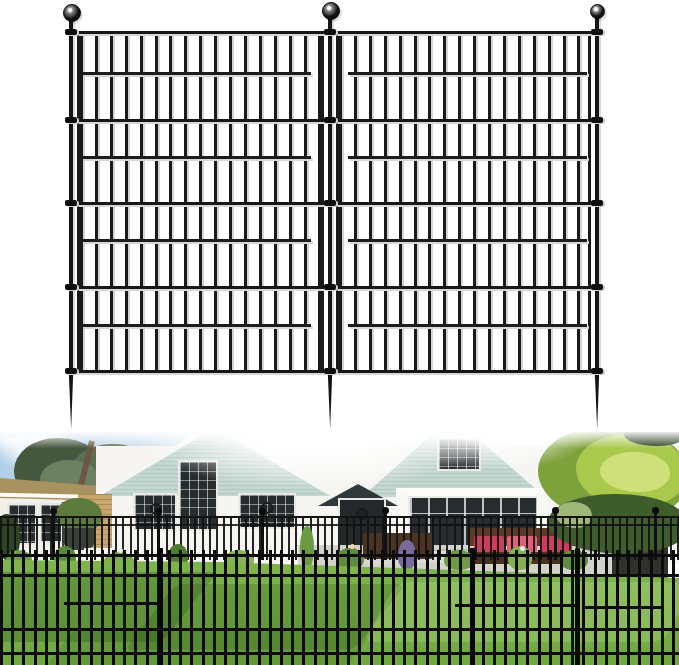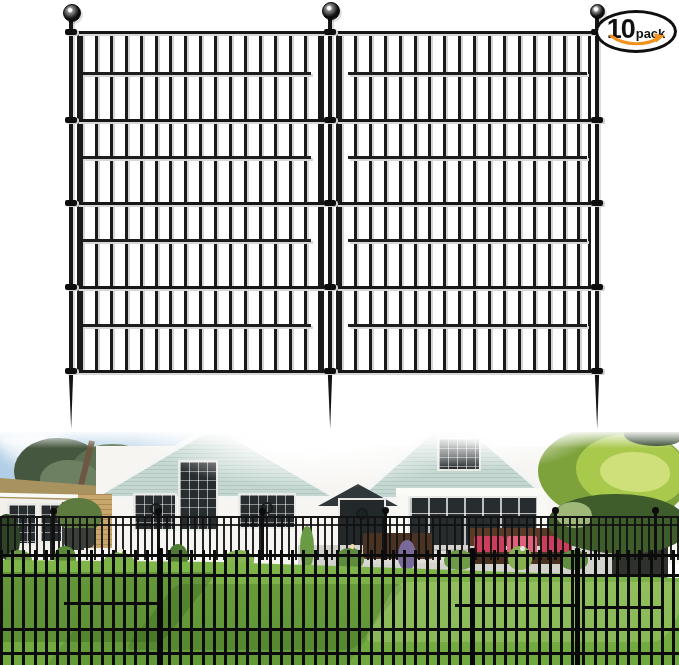--- a/index.html
+++ b/index.html
@@ -122,29 +122,20 @@
     <div class="knob" style="left:591px;top:117px;"></div>
     <div class="knob" style="left:591px;top:200px;"></div>
     <div class="knob" style="left:591px;top:284px;"></div>
     <div class="knob" style="left:591px;top:368px;"></div>
 
     <div class="stake" style="left:67px;top:372px;"></div>
     <div class="stake" style="left:326px;top:372px;"></div>
     <div class="stake" style="left:593px;top:372px;"></div>
   </div>
 
-  <div id="badge">
-    <div class="txt">
-      <span class="num">10</span><span class="unit">pack</span>
-    </div>
-    <svg width="58" height="15" viewBox="0 0 58 15">
-      <path d="M2,3 C16,13 36,13 50,5" stroke="#F0921E" stroke-width="3.2" fill="none" stroke-linecap="round"></path>
-      <polygon points="45,0.5 56,2.5 47,9.5" fill="#F0921E"></polygon>
-    </svg>
-  </div>
 
   <div id="photo">
 
     <div class="cloud" style="left:2px;top:4px;width:52px;height:10px;"></div>
     <div class="cloud" style="left:18px;top:16px;width:40px;height:8px;opacity:.7;"></div>
 
     <div class="treeblob" style="left:14px;top:6px;width:92px;height:70px;background:#45573f;"></div>
     <div class="treeblob" style="left:70px;top:12px;width:88px;height:62px;background:#5b7050;"></div>
     <div class="treeblob" style="left:40px;top:28px;width:60px;height:42px;background:#6d8061;"></div>
     <div style="left:82px;top:8px;width:6px;height:58px;background:#6d5742;transform:rotate(14deg);"></div>

